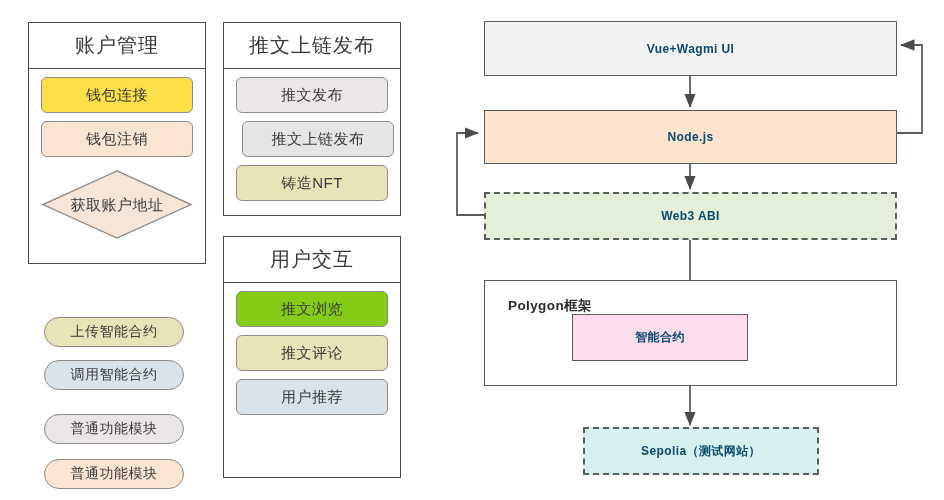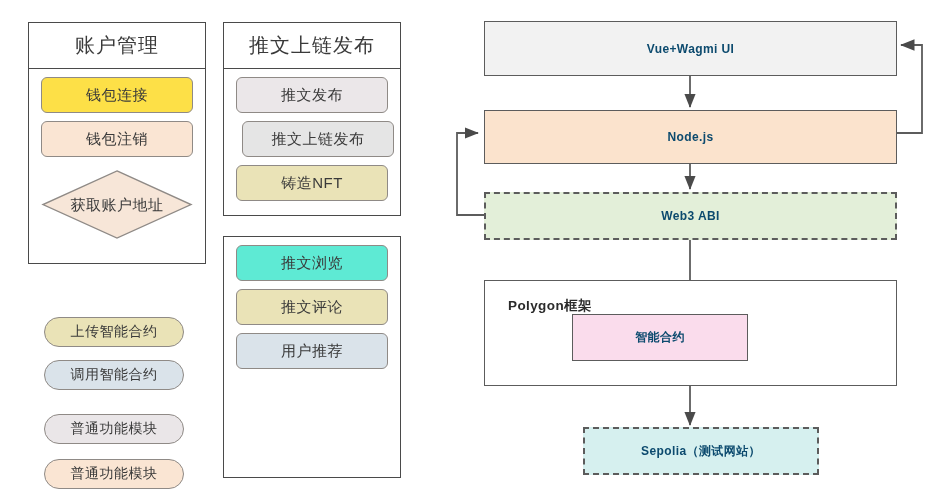--- a/index.html
+++ b/index.html
@@ -155,22 +155,23 @@
 <div class="group-card" style="left:223px; top:22px; width:178px; height:194px;">
   <div class="group-card-header">推文上链发布</div>
   <div class="group-card-body">
     <div class="node-box" style="background:#ebe7e9;">推文发布</div>
     <div class="node-box" style="background:#e5e5e5;margin-left:12px;">推文上链发布</div>
     <div class="node-box" style="background:#eae3b7;">铸造NFT</div>
   </div>
 </div>
 
 <div class="group-card" style="left:223px; top:236px; width:178px; height:242px;">
+  <div class="group-card-header">用户交互</div>
   <div class="group-card-body">
-    <div class="node-box" style="background:#5eead4;">推文浏览</div>
+    <div class="node-box" style="background:#84cc16;">推文浏览</div>
     <div class="node-box" style="background:#eae3b7;">推文评论</div>
     <div class="node-box" style="background:#dae3ea;">用户推荐</div>
   </div>
 </div>
 
 <svg class="edges" viewBox="0 0 944 500">
   <defs>
     <marker id="arrowhead" markerWidth="9" markerHeight="9" refX="7.5" refY="3.2" orient="auto" markerUnits="strokeWidth">
       <path d="M0,0 L8,3.2 L0,6.4 z" fill="#4a4a4a"></path>
     </marker>

